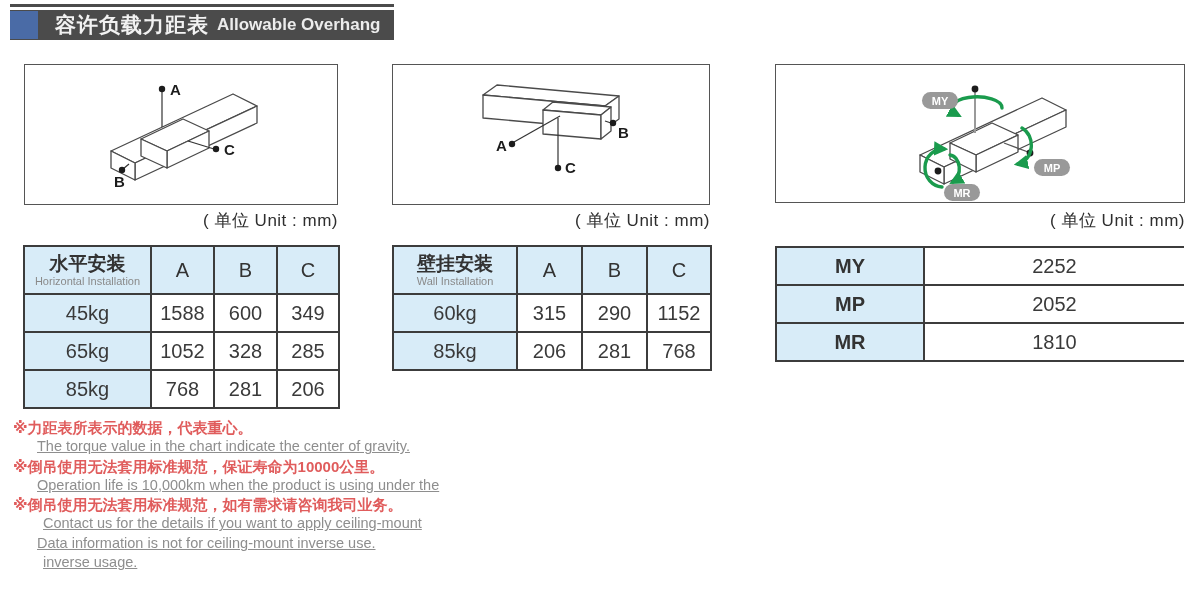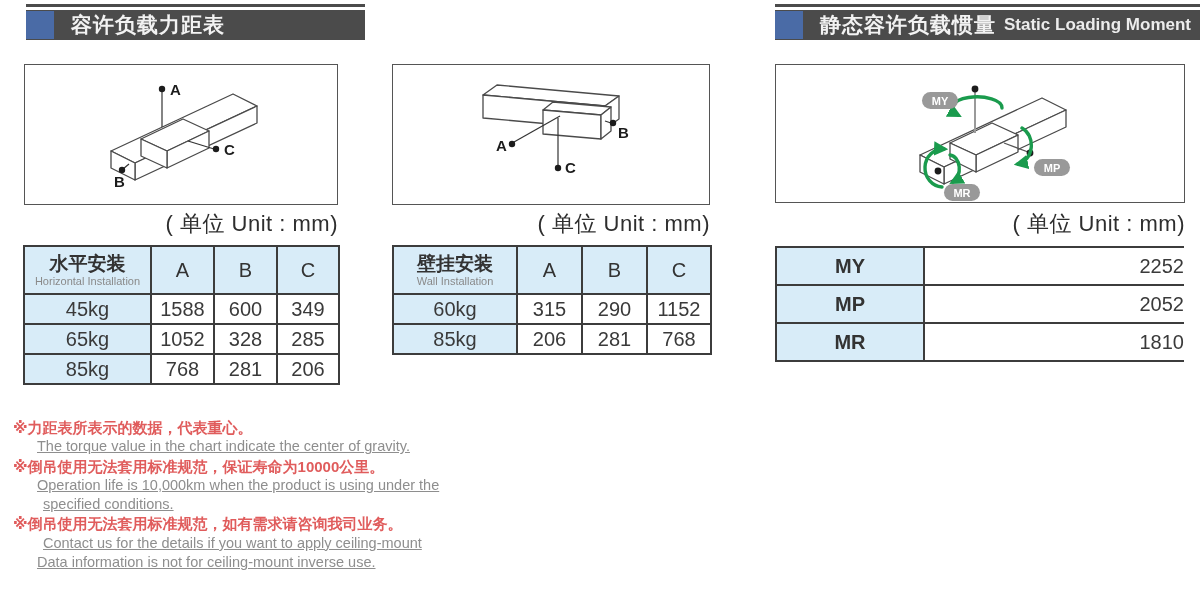--- a/index.html
+++ b/index.html
@@ -26,62 +26,55 @@
   .ann line { stroke:#333; stroke-width:1.2; }
   .ann circle { fill:#1c1c1c; }
   .ann text { fill:#1c1c1c; font-size:15px; font-weight:bold; font-family:"Liberation Sans","DejaVu Sans",sans-serif; }
   .axis { stroke:#9a9a9a; stroke-width:2; }
   .axisline { stroke:#555; stroke-width:1.2; }
   .green path { fill:none; stroke:#1a9b4d; stroke-width:3.4; stroke-linecap:round; }
   .badge rect { fill:#999999; }
   .badge text { fill:#ffffff; font-size:11px; font-weight:bold; text-anchor:middle;
                 font-family:"Liberation Sans","DejaVu Sans",sans-serif; }
 
-  .unit { font-size:22px; color:#2e2e2e; text-align:right; letter-spacing:0.5px; }
+  .unit { font-size:17px; color:#2e2e2e; text-align:right; letter-spacing:0.5px; }
 
   
   table { border-collapse:collapse; table-layout:fixed; }
   td,th { border:2px solid #3c3c3c; text-align:center; vertical-align:middle; padding:0; }
   .blue { background:#d8ecf8; }
   .t12 th { height:48px; font-size:20px; font-weight:normal; color:#333;margin-left:28px; }
-  .t12 td { height:30px; font-size:20px; color:#3a3a3a; }
+  .t12 td { height:38px; font-size:20px; color:#3a3a3a; }
   .lbl-head .zh { font-size:19px; font-weight:bold; color:#333; line-height:22px; }
   .lbl-head .en { font-size:11px; font-weight:normal; color:#8a8a8a; line-height:13px; }
   .load { font-size:20px; }
   .t3 td { height:38px; font-size:20px; }
   .t3 .mlabel { font-weight:bold; color:#333; }
-  .t3 td:last-child { border-right:none;text-align:right; }
+  .t3 td:last-child { border-right:none; }
 
   
   .fn { line-height:19.3px; }
   .fn-zh { color:#e05c5c; font-size:15px; font-weight:bold; }
   .fn-en { color:#8e8e8e; font-size:14.5px; padding-left:24px;text-decoration:underline; }
   .fn-en.ind2 { padding-left:30px; }
 </style>
 </head>
 <body>
 
 <div class="page">
 
-  <div class="abs hdr" style="left:26px; top:4px; width:339px;">
+  <div class="abs hdr" style="left:10px; top:4px; width:384px;">
     <div class="hdr-topline"></div>
     <div class="hdr-bar">
       <span class="hdr-sq"></span>
       <span class="hdr-zh">容许负载力距表</span>
+      <span class="hdr-en">Allowable Overhang</span>
     </div>
   </div>
 
-  <div class="abs hdr" style="left:775px; top:4px; width:425px;">
-    <div class="hdr-topline"></div>
-    <div class="hdr-bar">
-      <span class="hdr-sq"></span>
-      <span class="hdr-zh">静态容许负载惯量</span>
-      <span class="hdr-en">Static Loading Moment</span>
-    </div>
-  </div>
 
   <div class="abs dbox" style="left:24px; top:64px; width:314px; height:141px;">
     <svg width="312" height="139" viewBox="0 0 312 139">
       <g class="draw">
         <polygon points="86,86 208,29 232,41 110,98"></polygon>
         <polygon points="110,98 232,41 232,58 110,115"></polygon>
         <polygon points="86,86 110,98 110,115 86,103"></polygon>
         <polygon points="116,74 158,54 184,66 142,86"></polygon>
         <polygon points="142,86 184,66 184,83 142,103"></polygon>
         <polygon points="116,74 142,86 142,103 116,91"></polygon>
@@ -259,19 +252,19 @@
       <td>1810</td>
     </tr>
   </tbody>
     </table>
 
   <div class="abs fn" style="left:13px; top:418px; width:480px;">
     <div class="fn-zh">※力距表所表示的数据，代表重心。</div>
     <div class="fn-en">The torque value in the chart indicate the center of gravity.</div>
     <div class="fn-zh">※倒吊使用无法套用标准规范，保证寿命为10000公里。</div>
     <div class="fn-en">Operation life is 10,000km when the product is using under the</div>
-    <div class="fn-en ind2">specified conditions.</div>
     <div class="fn-zh">※倒吊使用无法套用标准规范，如有需求请咨询我司业务。</div>
     <div class="fn-en ind2">Contact us for the details if you want to apply ceiling-mount</div>
     <div class="fn-en">Data information is not for ceiling-mount inverse use.</div>
+    <div class="fn-en ind2">inverse usage.</div>
   </div>
 
 </div>
 
 </body></html>

